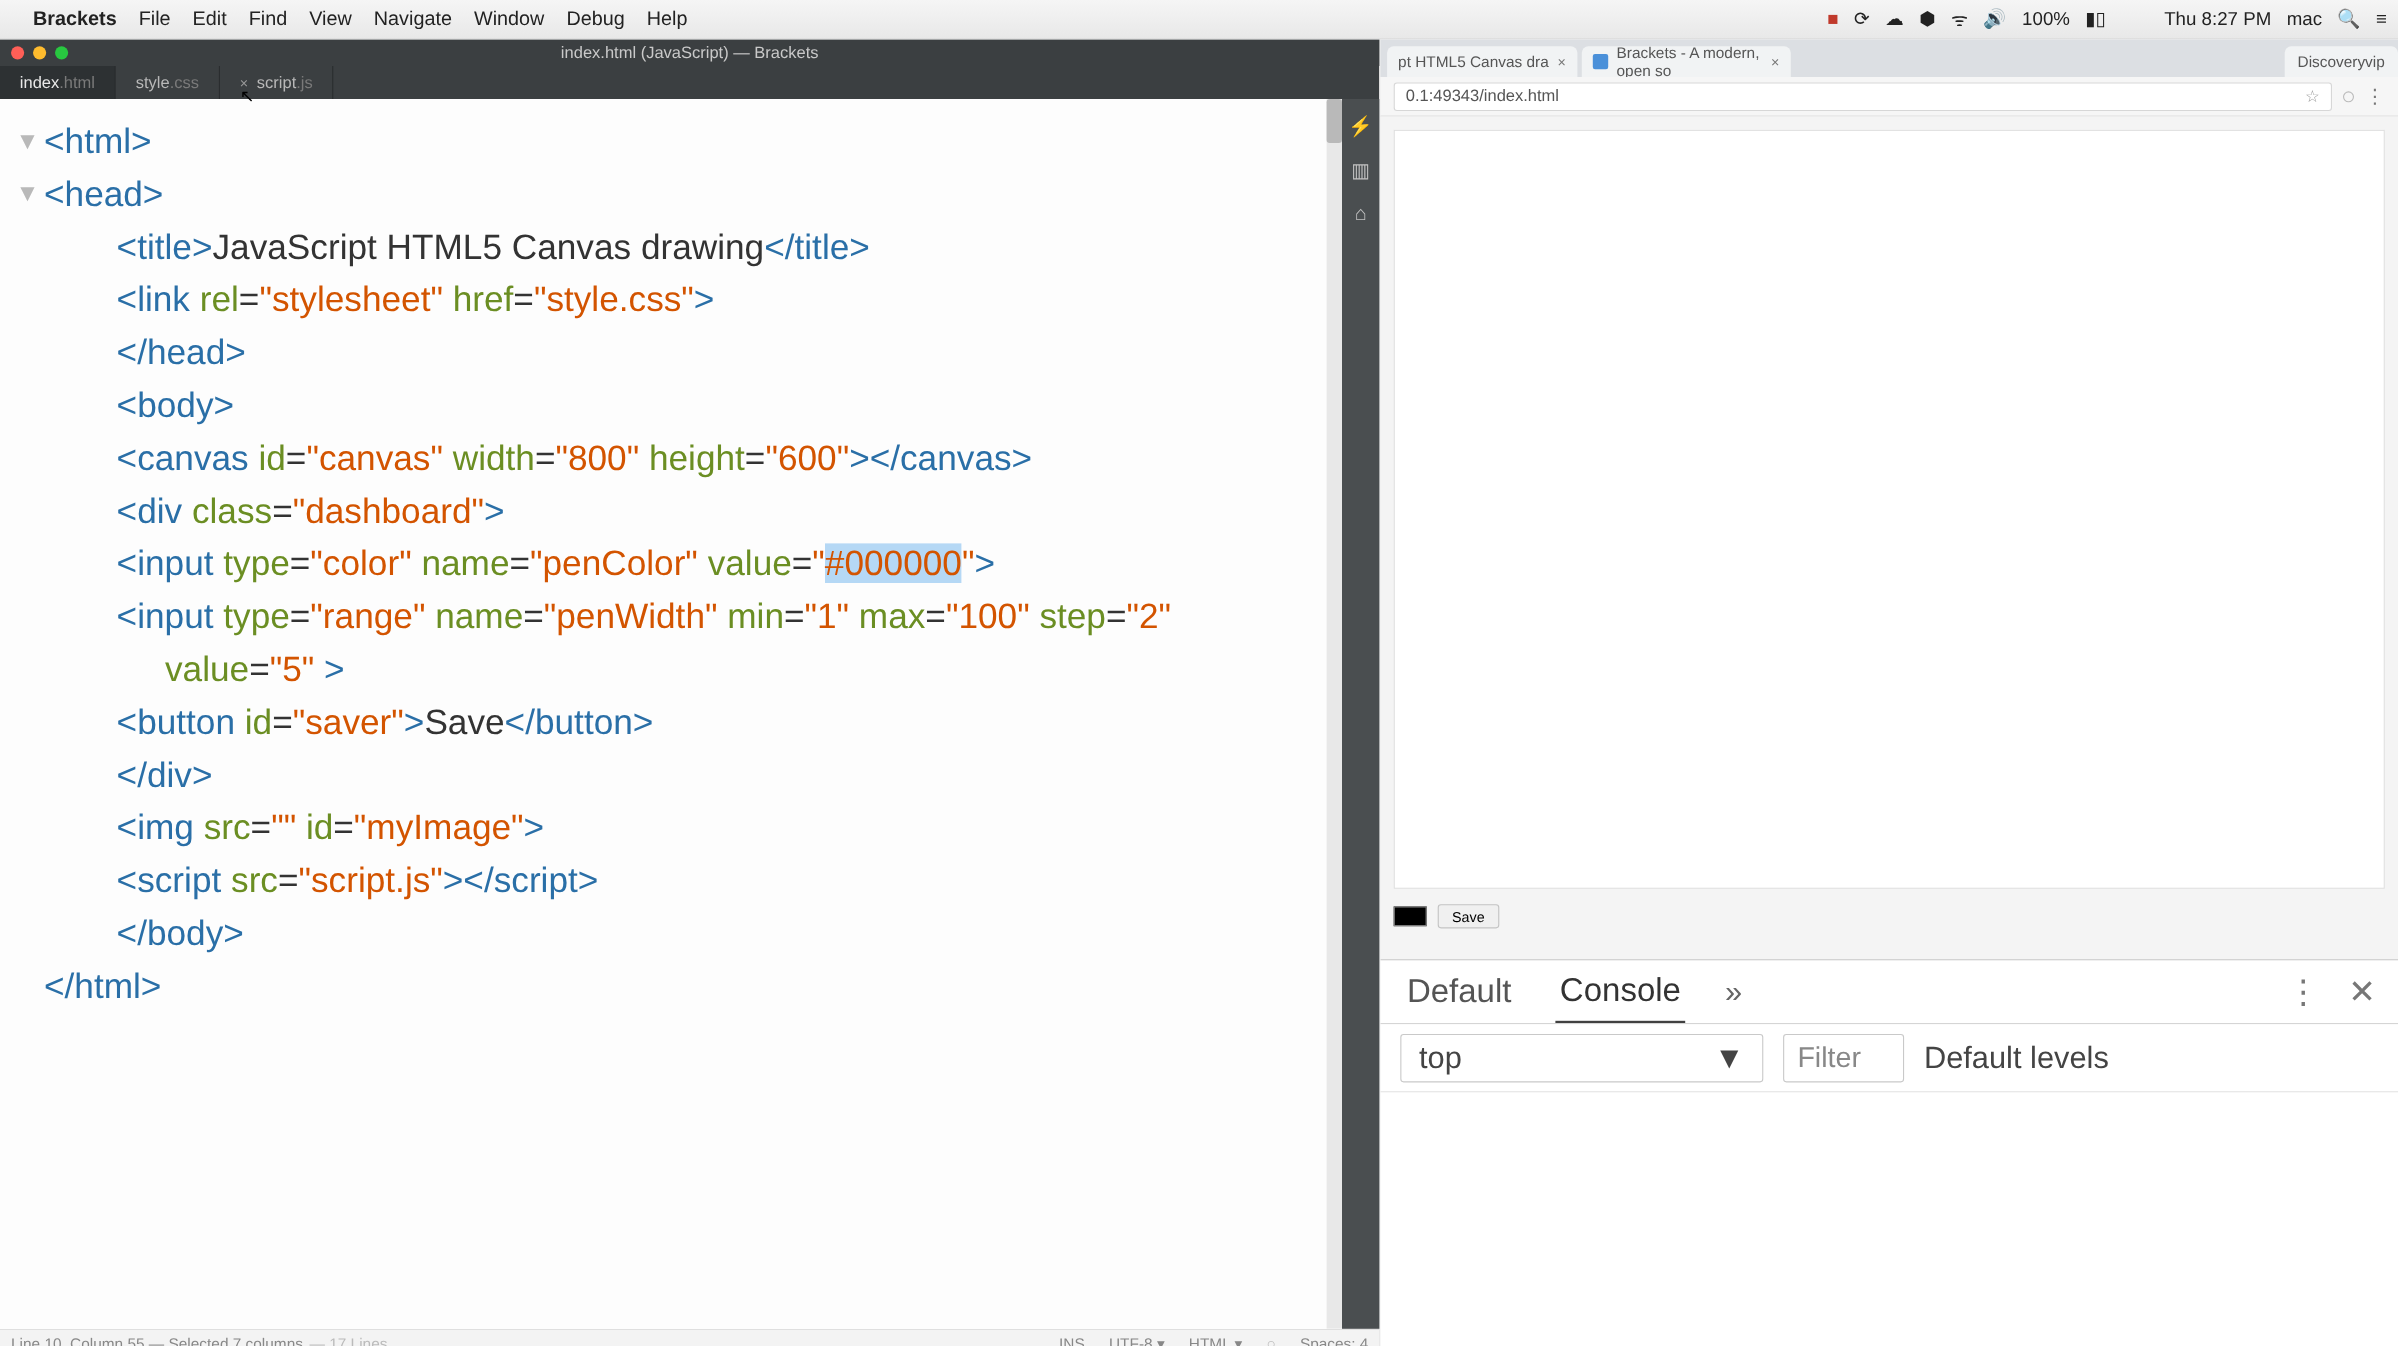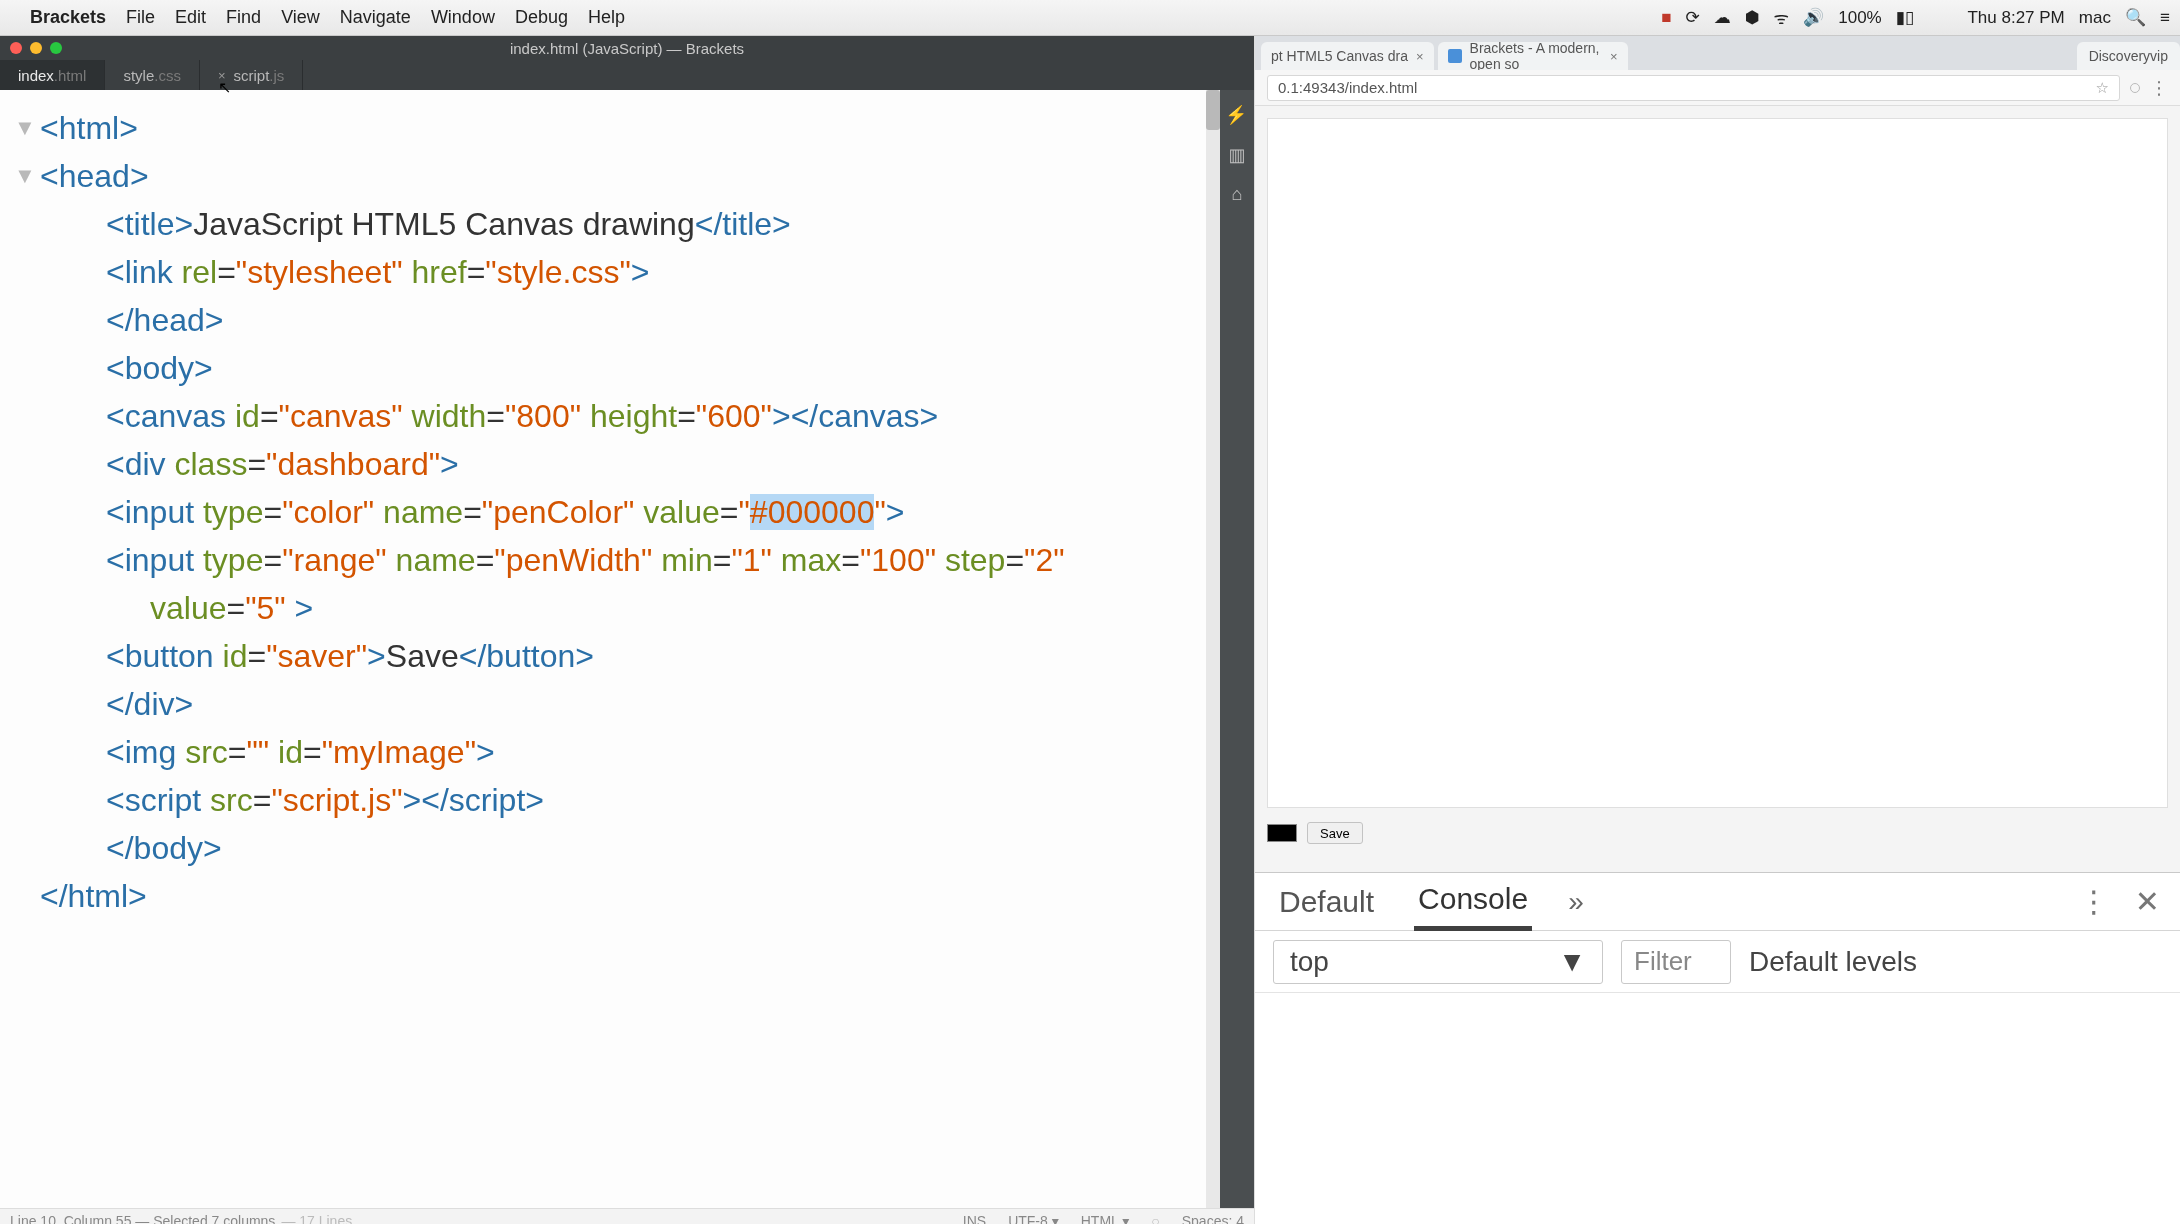--- a/index.html
+++ b/index.html
@@ -81,21 +81,21 @@
 .page { flex: 1; background: #f4f4f4; padding: 12px; display: flex; flex-direction: column; }
 .canvas-box { background: #fff; border: 1px solid #dfdfdf; height: 690px; }
 .dash { margin-top: 14px; display: flex; align-items: center; gap: 10px; }
 .color-ctl { width: 30px; height: 18px; background: #000; border: 1px solid #888; }
 .save-btn { height: 22px; padding: 0 12px; font-size: 13px; background: #f0f0f0; border: 1px solid #c3c3c3; border-radius: 3px; }
 
 
 .devtools { height: 360px; border-top: 1px solid #c9c9c9; background: #fff; display: flex; flex-direction: column; }
 .dt-tabs { height: 58px; display: flex; align-items: center; padding: 0 20px; gap: 36px; border-bottom: 1px solid #d5d5d5; font-size: 30px; color: #555; }
 .dt-tab { padding: 10px 4px; }
-.dt-tab.active { color: #333; border-bottom: 5px solid #404040; }
+.dt-tab.active { color: #333; border-bottom: 2px solid #404040; }
 .dt-more { font-size: 28px; color: #666; }
 .dt-right { margin-left: auto; display: flex; gap: 26px; align-items: center; color: #777; }
 .dt-toolbar { height: 62px; display: flex; align-items: center; padding: 0 18px; gap: 18px; border-bottom: 1px solid #e4e4e4; }
 .dt-select { height: 44px; min-width: 330px; border: 1px solid #c9c9c9; border-radius: 3px; display: flex; align-items: center; padding: 0 16px; font-size: 28px; color: #444; justify-content: space-between; }
 .dt-filter { height: 44px; width: 110px; border: 1px solid #c9c9c9; border-radius: 3px; padding: 0 12px; font-size: 26px; color: #888; display: flex; align-items: center; }
 .dt-levels { font-size: 28px; color: #444; }
 </style>
 </head>
 <body>
 

